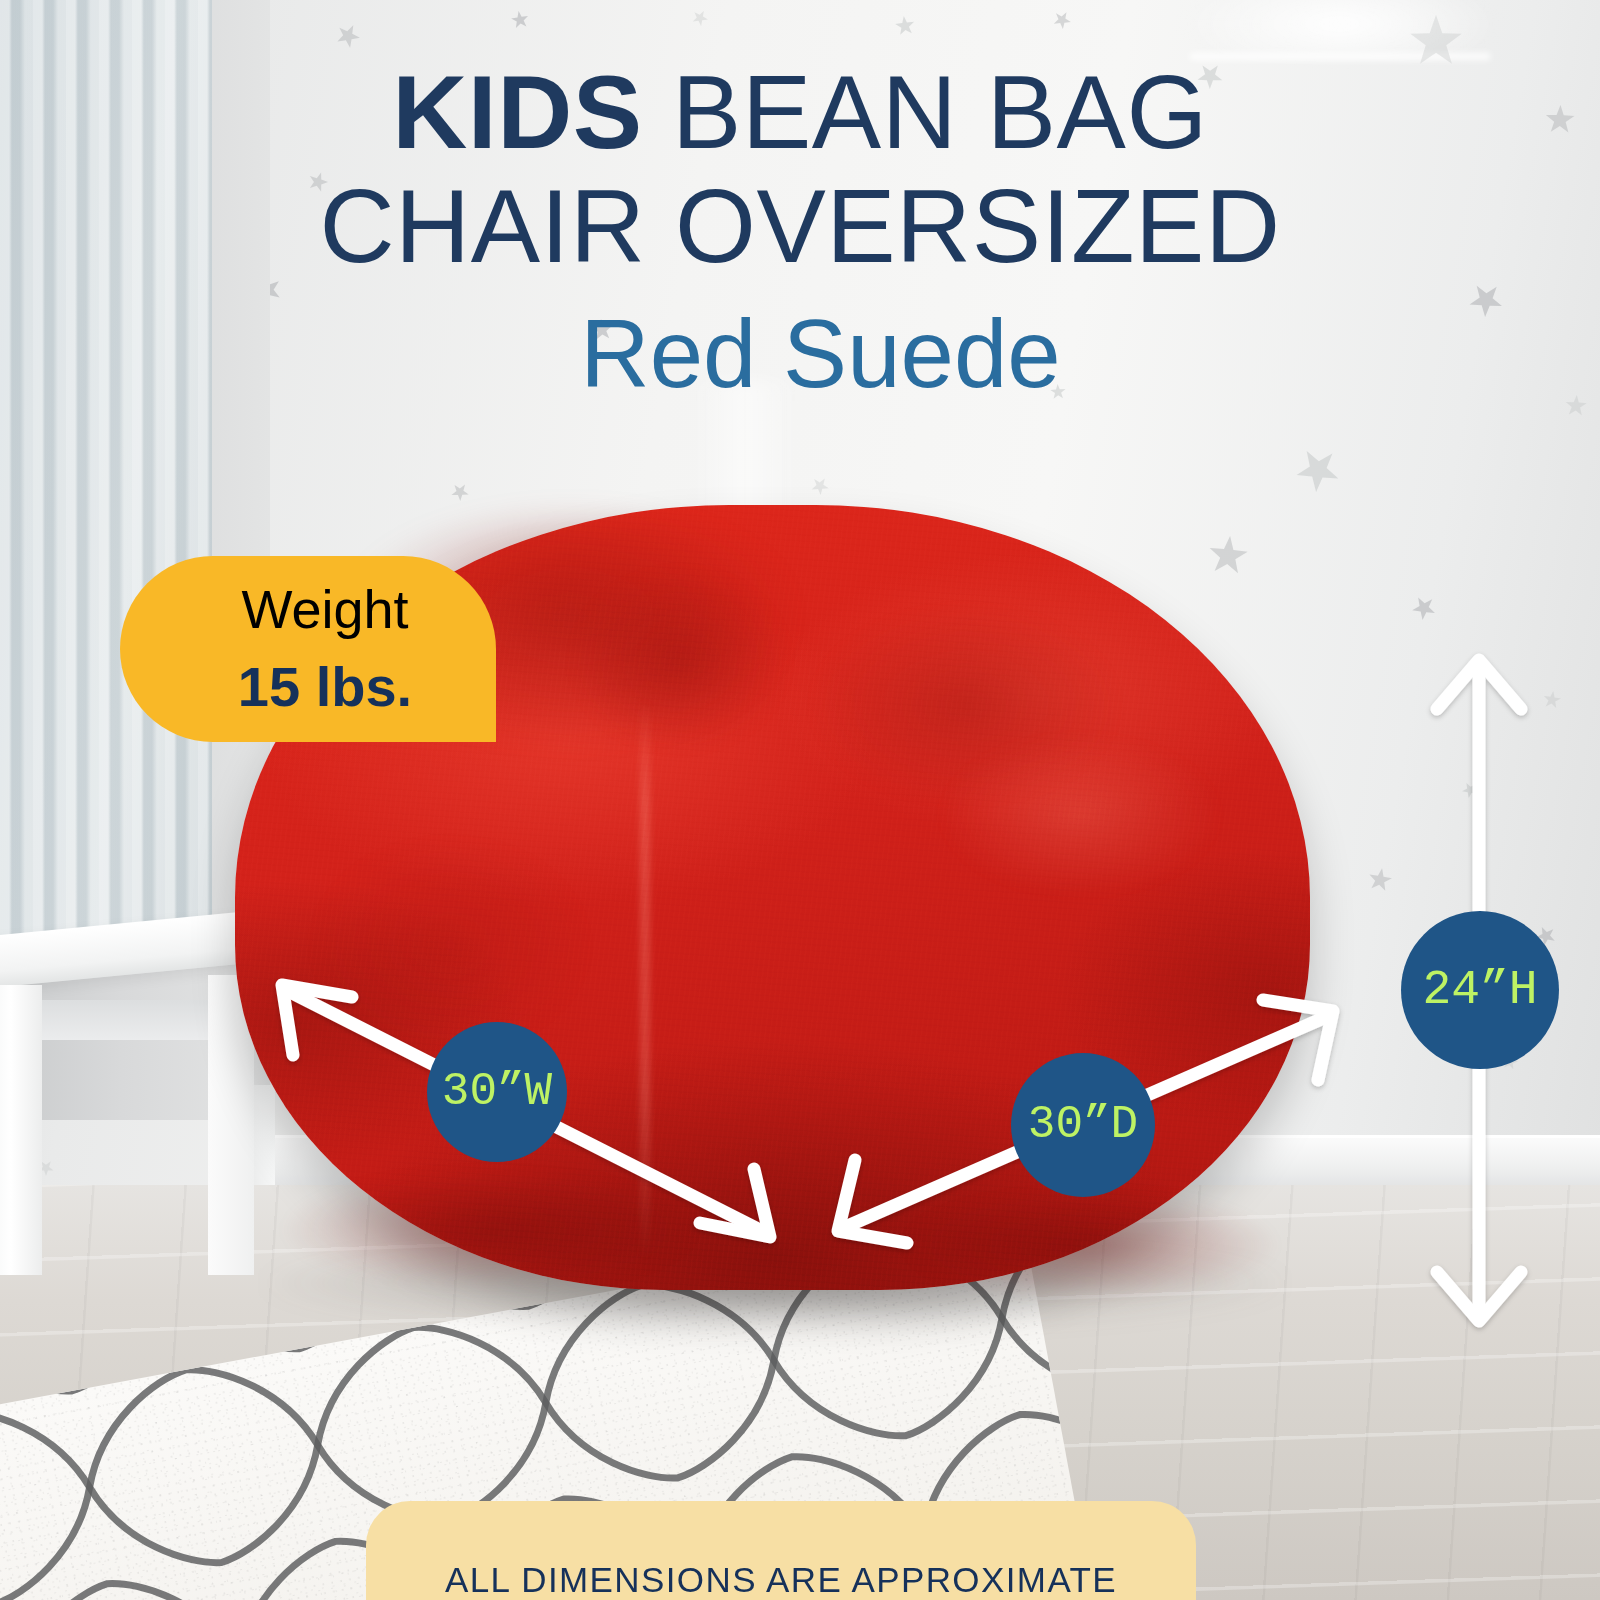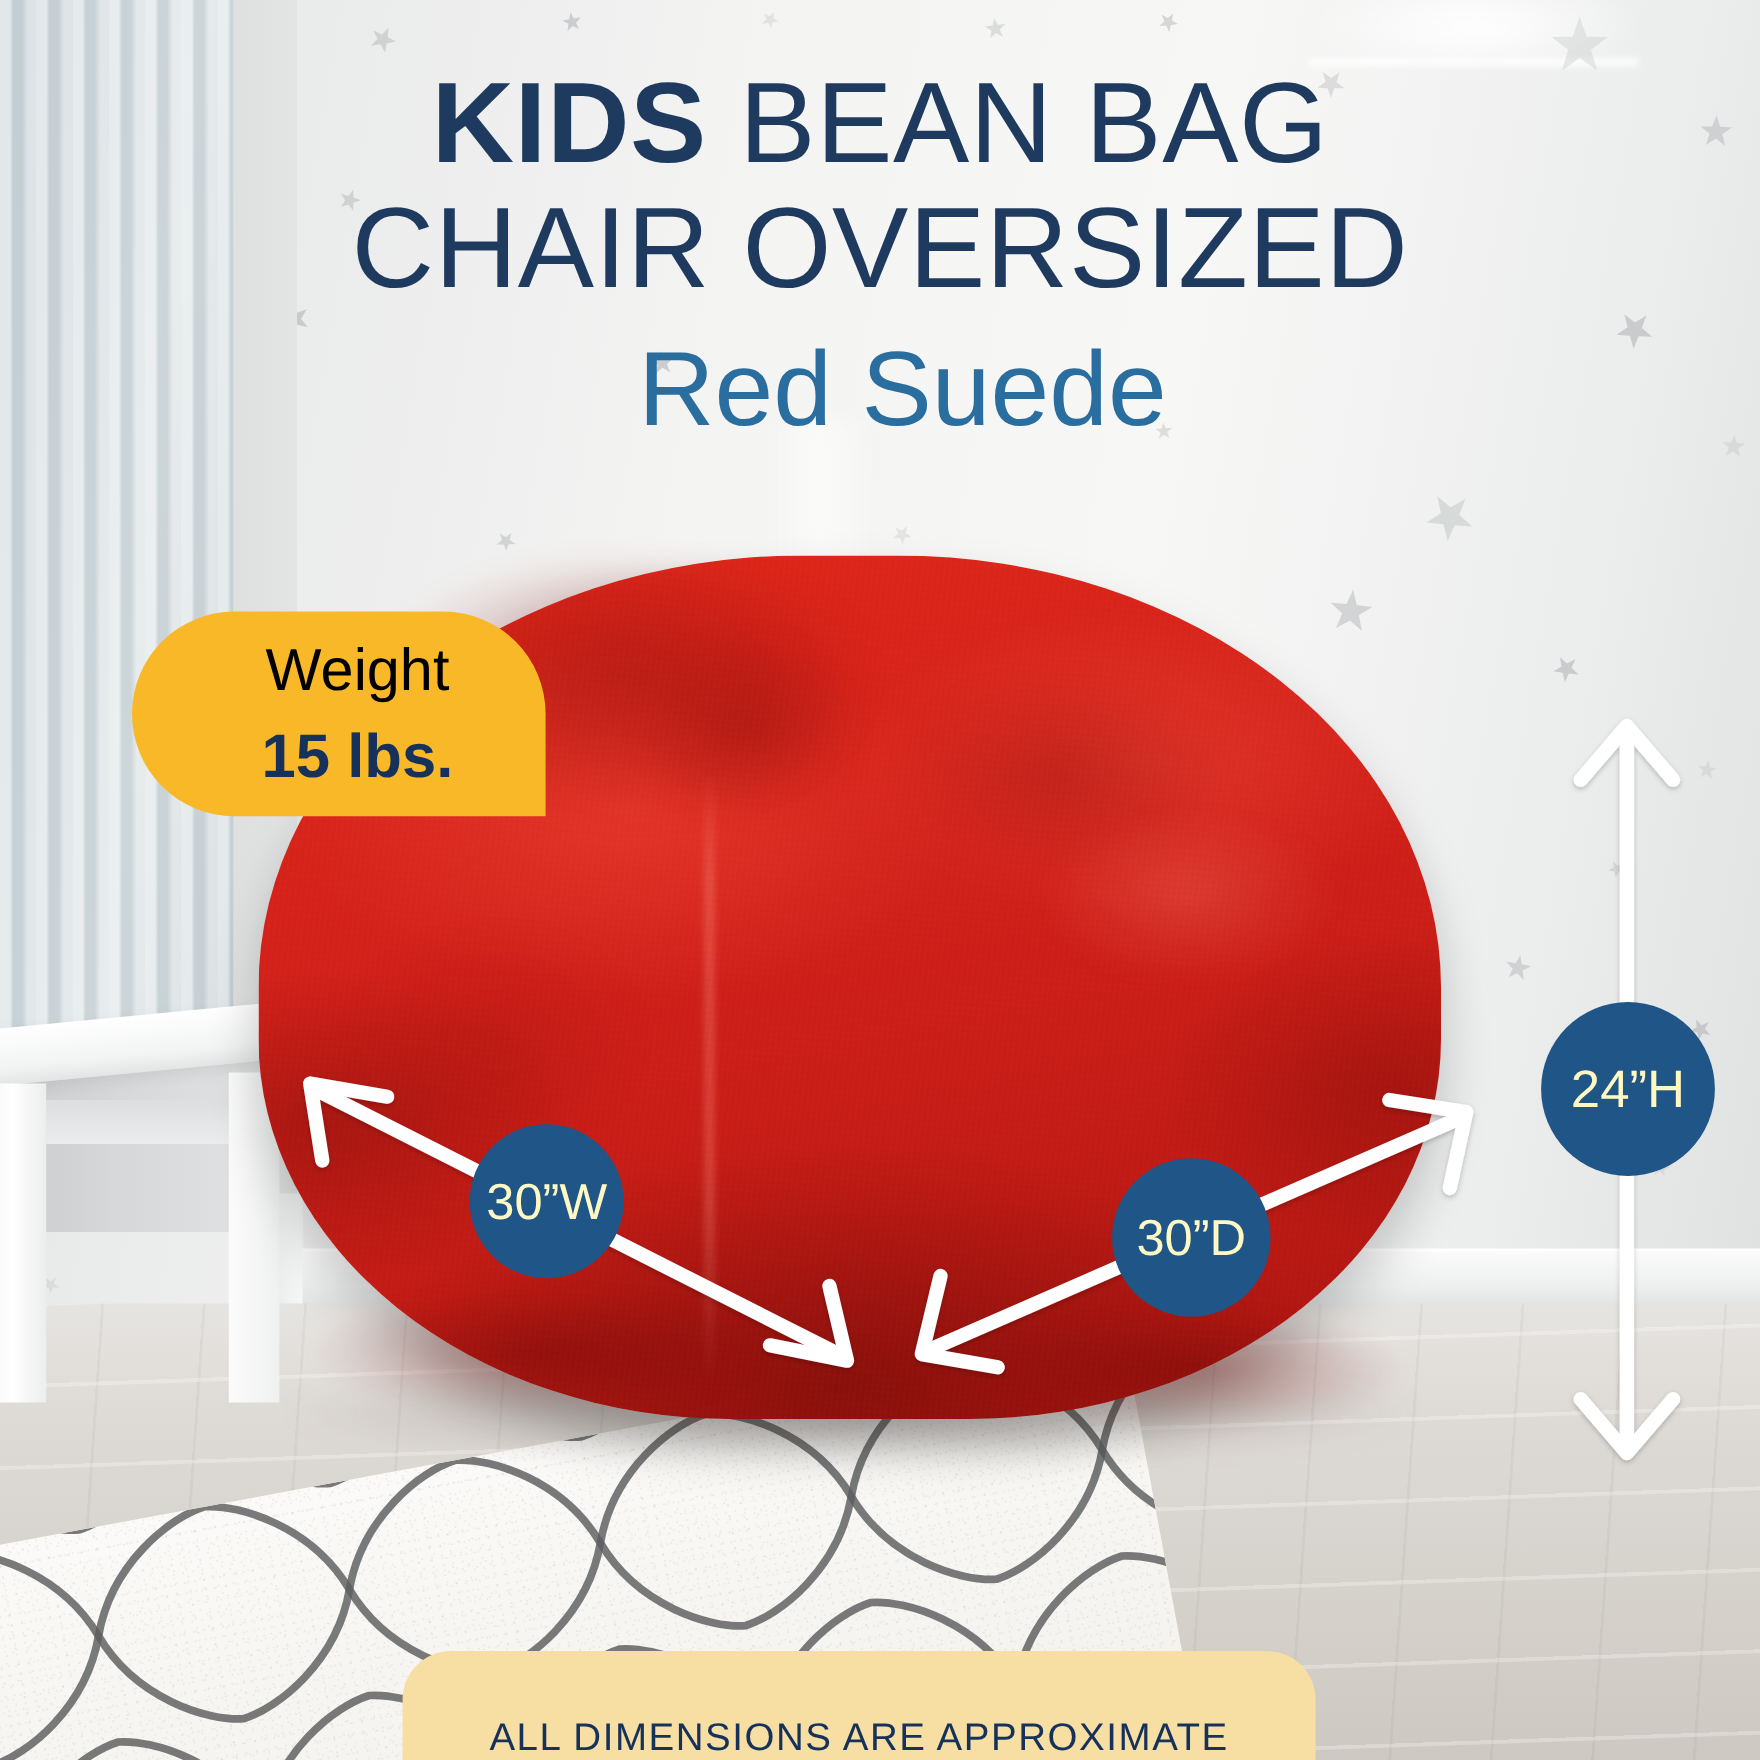--- a/index.html
+++ b/index.html
@@ -182,21 +182,21 @@
     display:flex;flex-direction:column;align-items:center;justify-content:center;
     padding-left:34px;
   }
   .weight-label{color:#000000;font-size:54px;font-weight:400;line-height:1.05;}
   .weight-value{color:#16315a;font-size:56px;font-weight:700;line-height:1.1;margin-top:18px;}
 
   
   .dim-circle{
     position:absolute;border-radius:50%;background:#1f5587;
     display:flex;align-items:center;justify-content:center;
-    color:#fef9c3;font-weight:400;
+    color:#bef264;font-weight:400;font-family:Liberation Mono, monospace;
   }
   #circle-w{left:427px;top:1022px;width:140px;height:140px;font-size:46px;}
   #circle-d{left:1011px;top:1053px;width:144px;height:144px;font-size:46px;}
   #circle-h{left:1401px;top:911px;width:158px;height:158px;font-size:48px;}
 
   
   #arrows{position:absolute;left:0;top:0;width:1600px;height:1600px;}
 
   
   .disclaimer{

